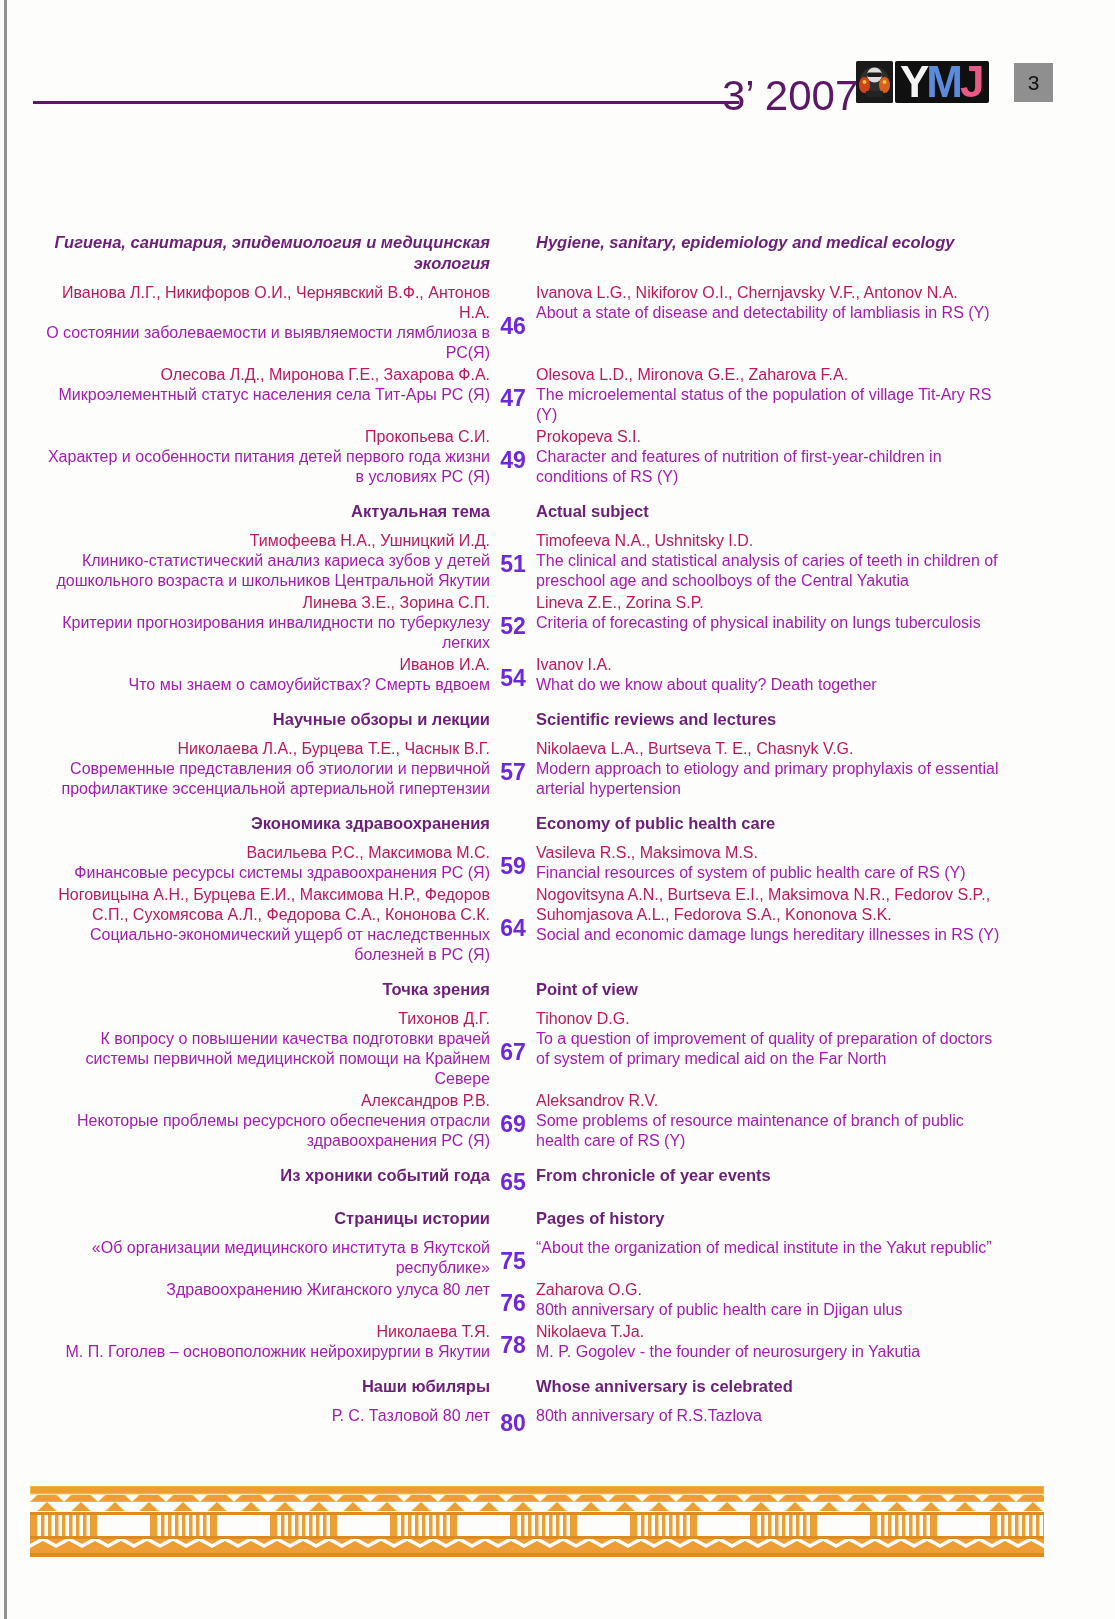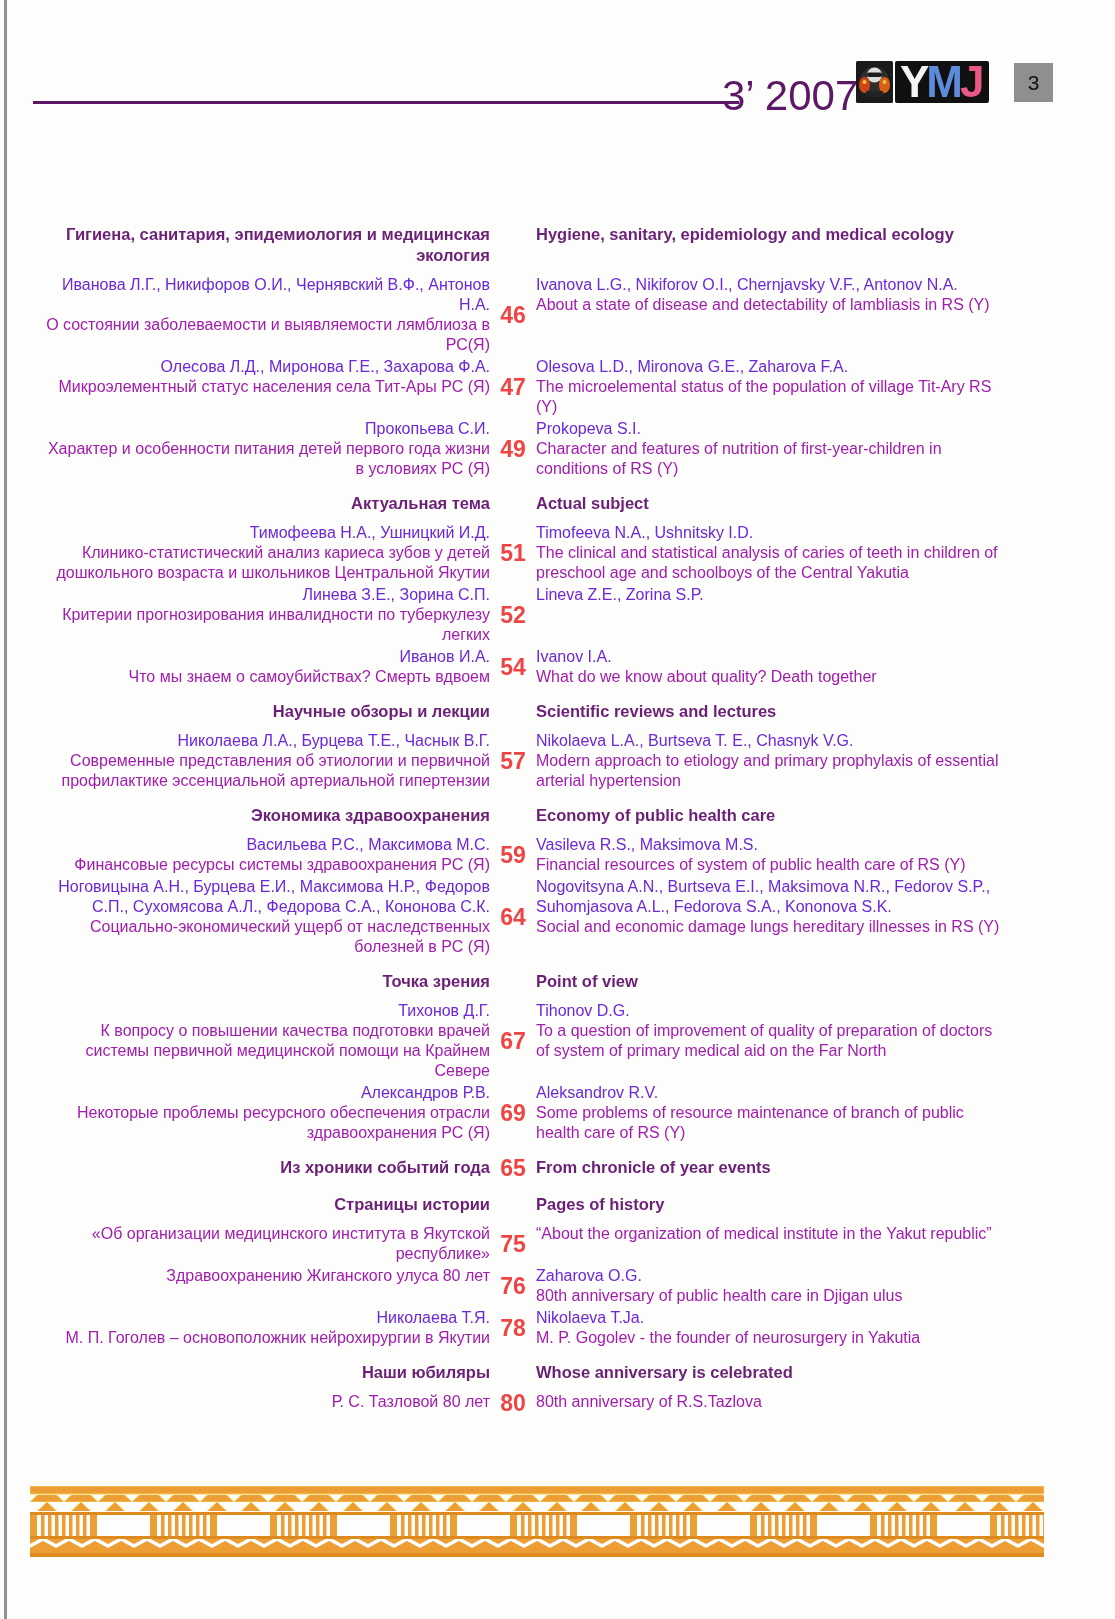--- a/index.html
+++ b/index.html
@@ -33,28 +33,28 @@
   .page-badge{
     position:absolute;left:1014px;top:63px;width:39px;height:39px;
     background:#8f8f8f;display:flex;align-items:center;justify-content:center;
     font-size:21px;color:#111;
   }
 
   
   #toc{position:absolute;left:40px;top:224px;width:970px;font-size:16px;line-height:20px;}
   .row{display:grid;grid-template-columns:450px 46px 474px;margin-bottom:2px;}
   .row.head{margin:14px 0 9px 0;}
-  .row.head.first{margin-top:0;}
+  .row.head.first{margin-top:8px;font-style:italic;}
   .cell-ru{text-align:right;}
   .cell-en{text-align:left;}
   .cell-num{display:flex;align-items:center;justify-content:center;}
   .sec-h{font-weight:bold;color:#6b1f77;font-size:16.5px;}
-  .authors{color:#6d28d9;}
+  .authors{color:#be185d;}
   .title{color:#a21caf;}
-  .pageno{font-weight:bold;font-size:23px;color:#ef4444;line-height:1;}
+  .pageno{font-weight:bold;font-size:23px;color:#6d28d9;line-height:1;margin-top:6px;}
 
   
   .ornament{position:absolute;left:30px;top:1486px;}
 </style>
 </head>
 <body>
 
 <div class="scan-edge"></div>
 
 <div>
@@ -149,20 +149,21 @@
     <div class="row">
       <div class="cell-ru">
         <div class="authors">Линева З.Е., Зорина С.П.</div>
         <div class="title">Критерии прогнозирования инвалидности по туберкулезу легких</div>
       </div>
       <div class="cell-num">
         <span class="pageno">52</span>
       </div>
       <div class="cell-en">
         <div class="authors">Lineva Z.E., Zorina S.P.</div>
+        <div class="title">Criteria of forecasting of physical inability on lungs tuberculosis</div>
       </div>
     </div>
     <div class="row">
       <div class="cell-ru">
         <div class="authors">Иванов И.А.</div>
         <div class="title">Что мы знаем о самоубийствах? Смерть вдвоем</div>
       </div>
       <div class="cell-num">
         <span class="pageno">54</span>
       </div>

